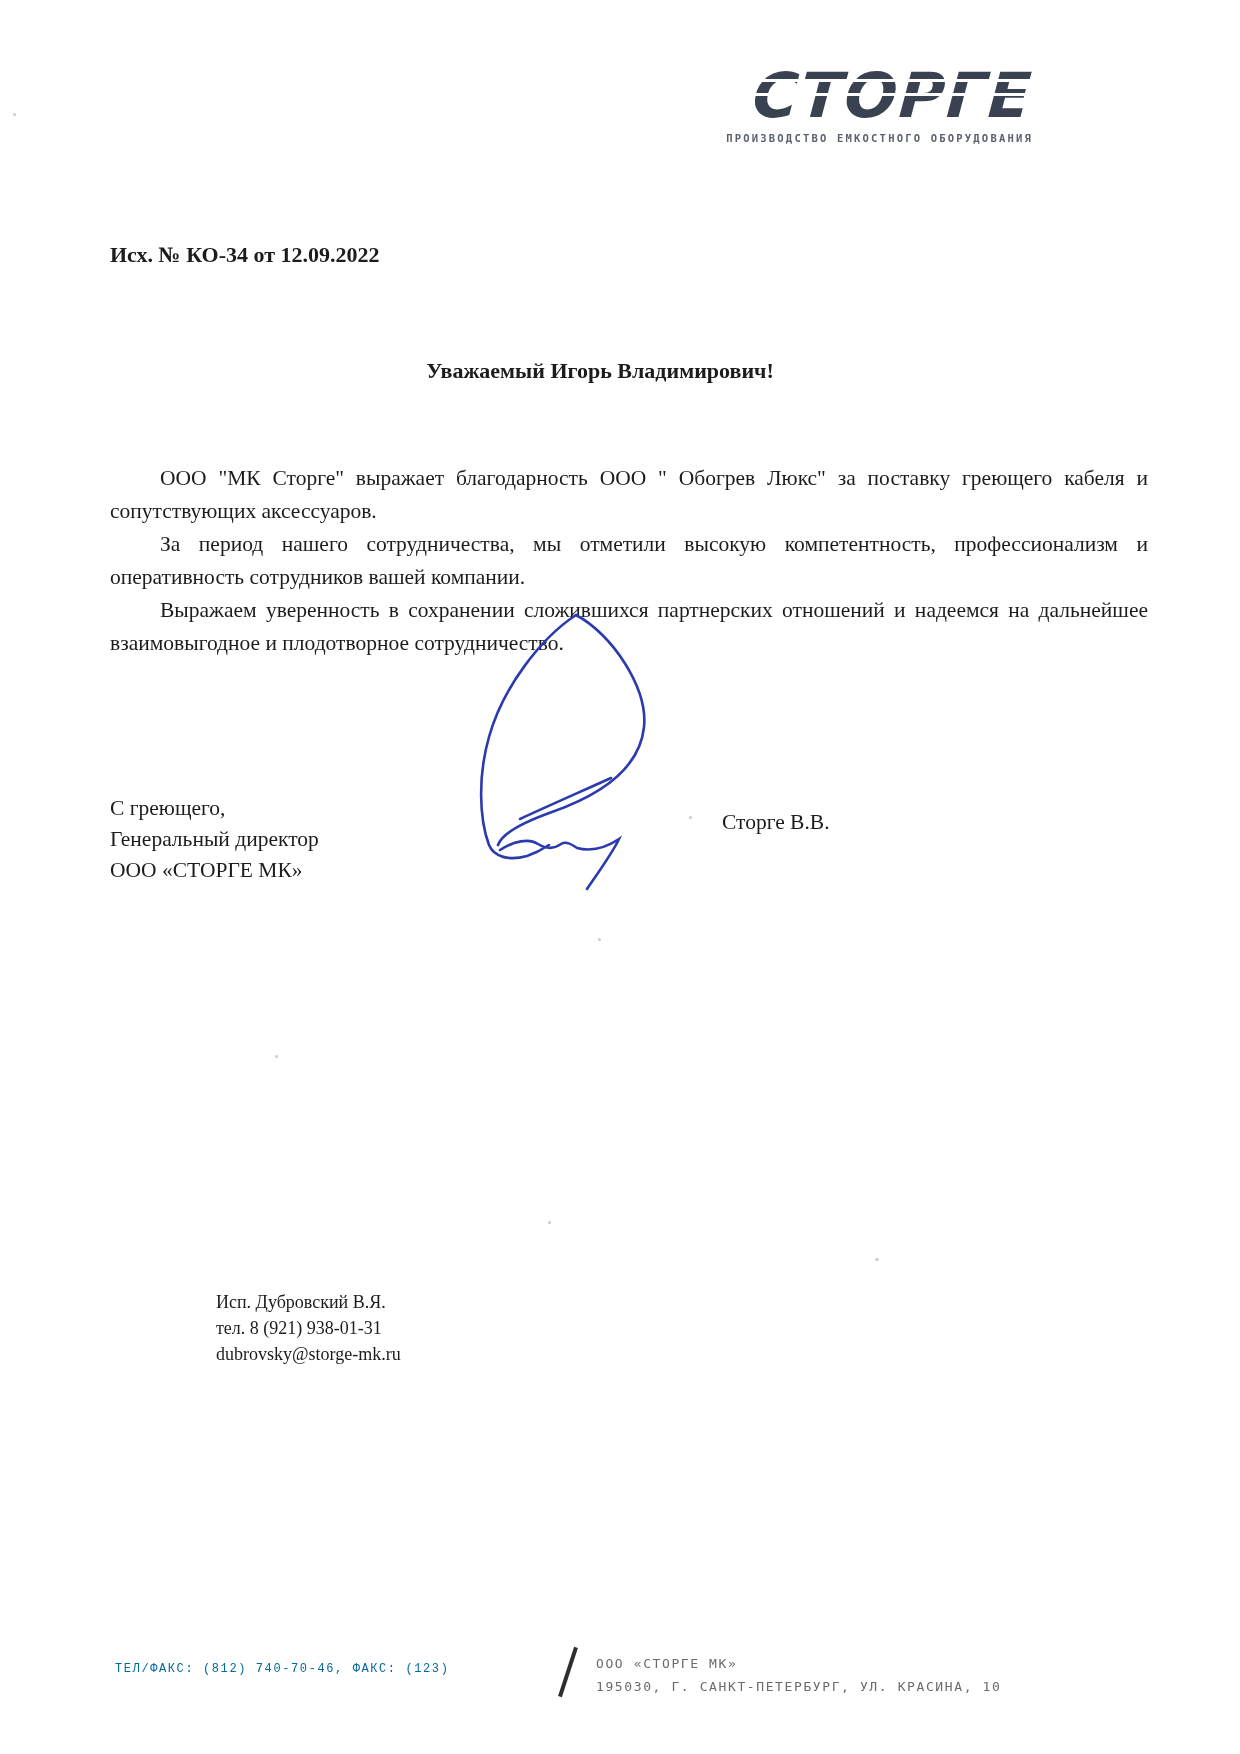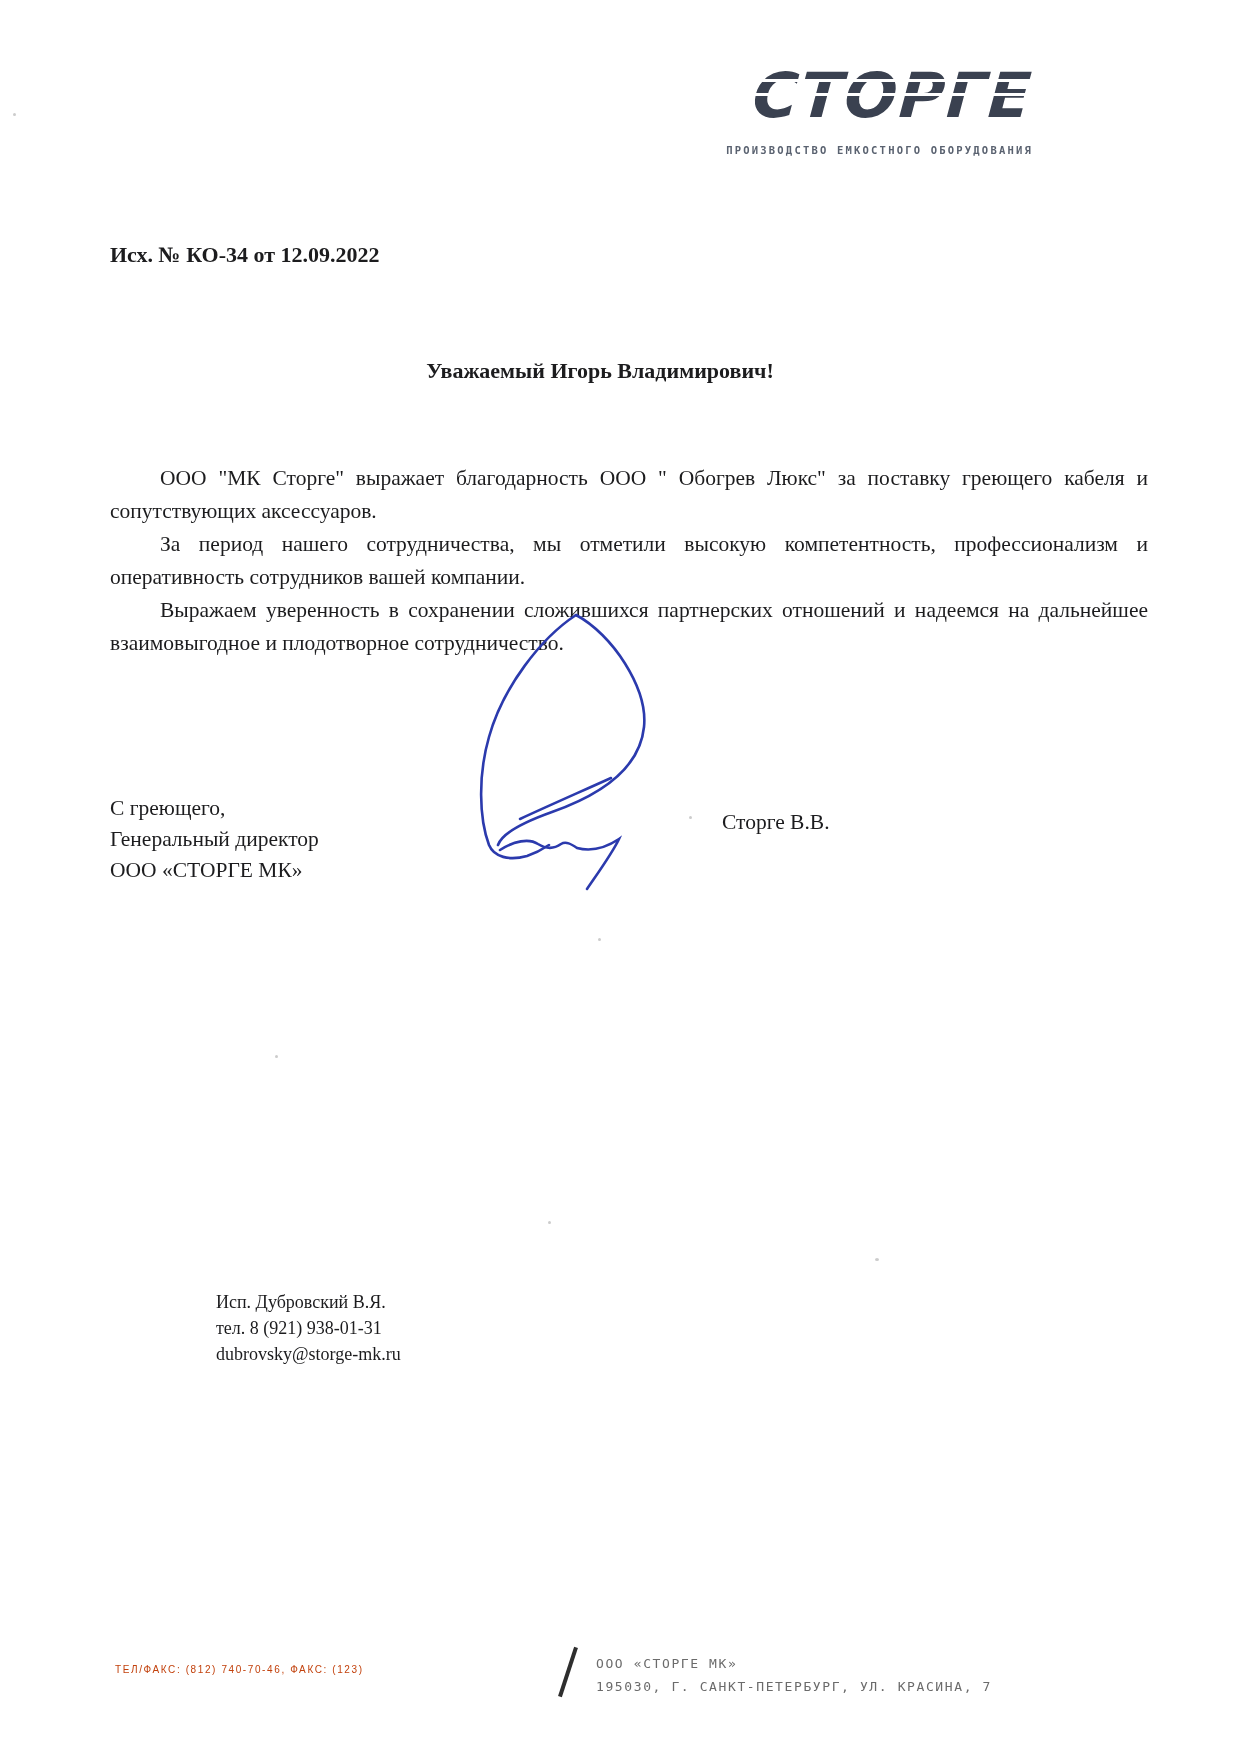--- a/index.html
+++ b/index.html
@@ -38,21 +38,21 @@
   .logo-stripe {
     position: absolute;
     left: -4px; right: -4px;
     height: 3px;
     background: #ffffff;
     pointer-events: none;
   }
   .logo-stripe.s1 { top: 17px; }
   .logo-stripe.s2 { top: 31px; }
   .logo-tagline {
-    margin-top: 14px;
+    margin-top: 2px;
     font-family: "DejaVu Sans Mono", monospace;
     font-size: 10.5px;
     font-weight: 700;
     letter-spacing: 2.2px;
     color: #5a6270;
     white-space: nowrap;
   }
 
   
   .ref-line {
@@ -125,24 +125,24 @@
     left: 216px;
     font-size: 18px;
     line-height: 26px;
   }
 
   
   .footer-left {
     position: absolute;
     top: 1658px;
     left: 115px;
-    font-family: Liberation Sans, sans-serif;
-    font-size: 10px;
+    font-family: Liberation Mono, monospace;
+    font-size: 12px;
     letter-spacing: 1.6px;
-    color: #c2410c;
+    color: #0369a1;
     line-height: 23px;
     white-space: nowrap;
   }
   .footer-slash {
     position: absolute;
     top: 1646px;
     left: 566px;
     width: 4px;
     height: 52px;
     background: #2e2e2e;
@@ -209,21 +209,21 @@
     <div>тел. 8 (921) 938-01-31</div>
     <div>dubrovsky@storge-mk.ru</div>
   </div>
 
   <div class="footer-left">
     <div>ТЕЛ/ФАКС: (812) 740-70-46, ФАКС: (123)</div>
   </div>
   <div class="footer-slash"></div>
   <div class="footer-right">
     <div>ООО «СТОРГЕ МК»</div>
-    <div>195030, Г. САНКТ-ПЕТЕРБУРГ, УЛ. КРАСИНА, 7</div>
+    <div>195030, Г. САНКТ-ПЕТЕРБУРГ, УЛ. КРАСИНА, 10</div>
   </div>
 
   <span class="speck" style="left:13px;top:113px;width:3px;height:3px;"></span>
   <span class="speck" style="left:689px;top:816px;width:3px;height:3px;"></span>
   <span class="speck" style="left:875px;top:1258px;width:4px;height:3px;"></span>
   <span class="speck" style="left:548px;top:1221px;width:3px;height:3px;"></span>
   <span class="speck" style="left:352px;top:1330px;width:3px;height:3px;"></span>
   <span class="speck" style="left:598px;top:938px;width:3px;height:3px;"></span>
   <span class="speck" style="left:275px;top:1055px;width:3px;height:3px;"></span>
 </div>

